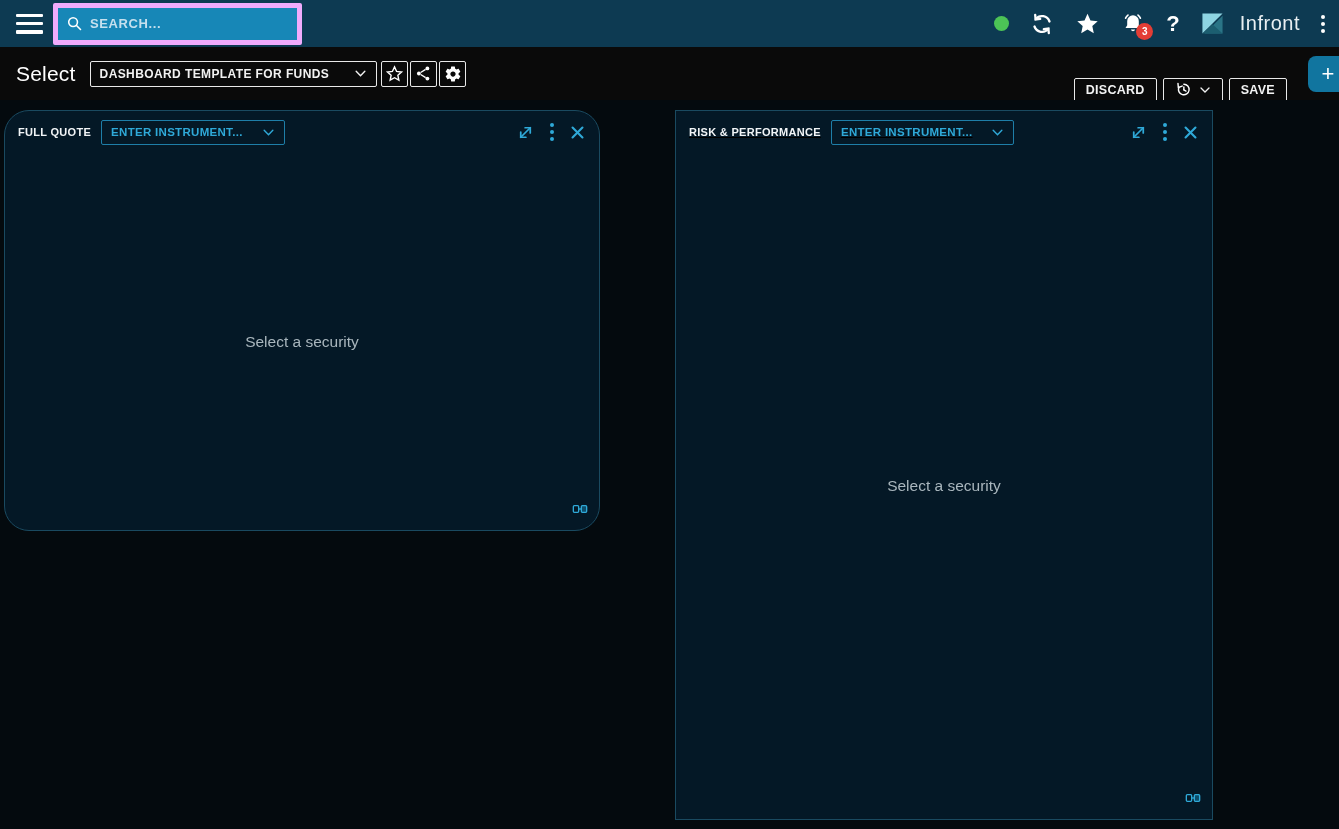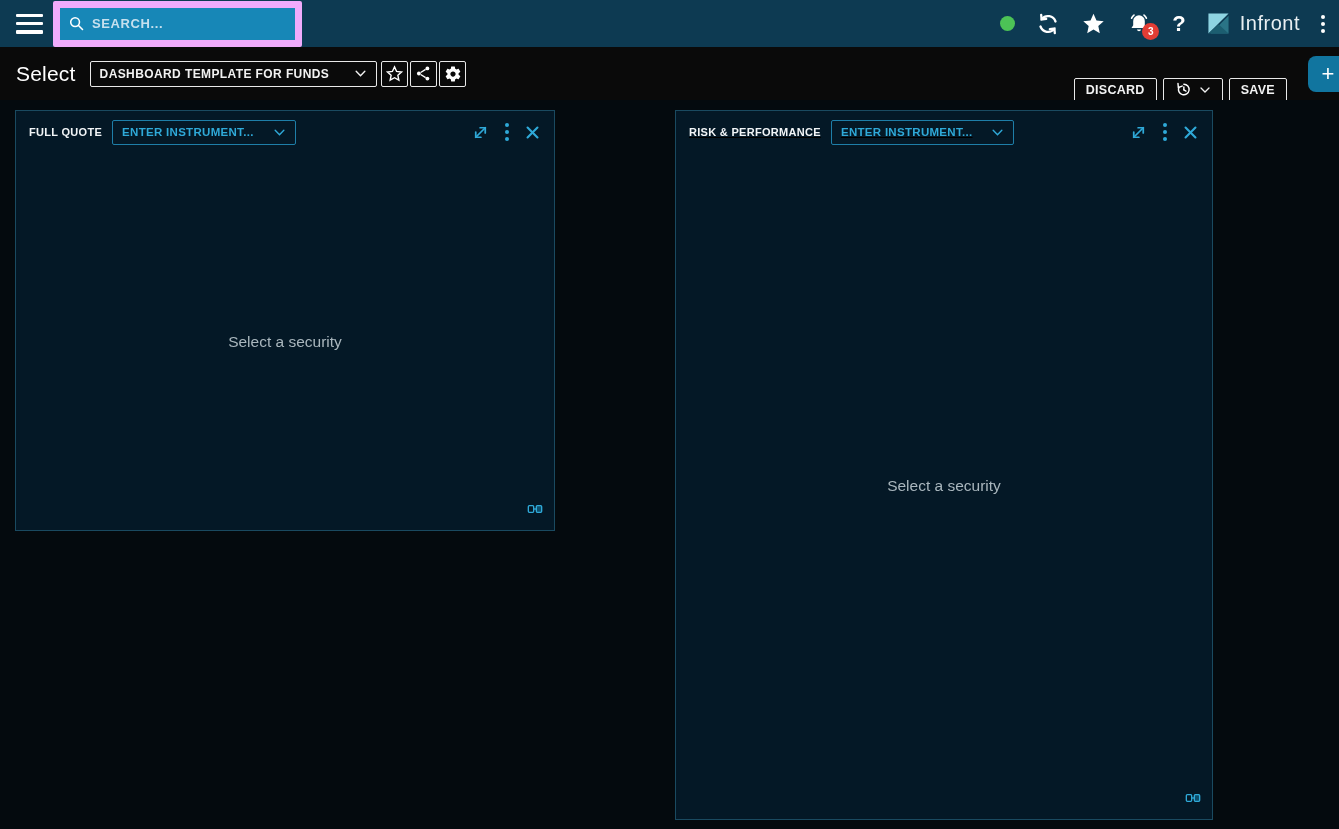--- a/index.html
+++ b/index.html
@@ -3,35 +3,35 @@
 <meta charset="utf-8">
 <style>
   * { margin:0; padding:0; box-sizing:border-box; }
   html,body { width:1339px; height:829px; overflow:hidden; background:#040a0e;
               font-family:"Liberation Sans", sans-serif; }
 
   
   .topbar { height:47px; background:#0d3a52; display:flex; align-items:center; padding:0 14px 0 16px; }
   .hamburger { width:27px; height:20px; display:flex; flex-direction:column; justify-content:space-between; cursor:pointer; }
   .hamburger span { height:3.5px; background:#ffffff; border-radius:1px; }
-  .searchbox { margin-left:10px; width:249px; height:19px; background:#1787b7; border:7px solid #f0abfc;
+  .searchbox { margin-left:10px; width:249px; height:19px; background:#1787b7; border:5px solid #f0abfc;
                border-radius:2px; display:flex; align-items:center; padding:16px 8px; }
   .searchbox input { background:transparent; border:none; outline:none; color:#eaf5fb;
                      font-size:13px; letter-spacing:.6px; width:100%; margin-left:7px;
                      font-family:"Liberation Sans", sans-serif; font-weight:600; }
   .searchbox input::placeholder { color:#c6e0ee; opacity:1; }
   .topbar-right { margin-left:auto; display:flex; align-items:center; gap:21px; }
   .status-dot { width:15px; height:15px; border-radius:50%; background:#4cc356; }
   .icon-btn { display:flex; align-items:center; justify-content:center; cursor:pointer; }
   .bell-wrap { position:relative; }
   .badge { position:absolute; right:-8px; bottom:-4px; min-width:17px; height:17px; border-radius:50%;
            background:#e33d35; color:#ffffff; font-size:10px; font-weight:700;
            display:flex; align-items:center; justify-content:center; }
   .help-q { color:#ffffff; font-size:22px; font-weight:700; line-height:1; }
-  .brand { display:flex; align-items:center; gap:10px; }
+  .brand { display:flex; align-items:center; gap:16px; }
   .brand-text { color:#e9eff2; font-size:20px; letter-spacing:.5px; }
   .kebab { display:flex; flex-direction:column; gap:3px; }
   .kebab i { width:4px; height:4px; border-radius:50%; background:#ffffff; }
 
   
   .toolbar { position:relative; height:53px; background:#0a0a0a; display:flex; align-items:center; padding-left:16px; }
   .page-title { color:#ffffff; font-size:21px; font-weight:400; letter-spacing:.2px; }
   .tb-select { margin-left:14px; height:26px; border:1px solid #e9e9e9; border-radius:2px;
                display:flex; align-items:center; gap:25px; padding:0 9px; cursor:pointer; }
   .tb-select span { color:#f2f2f2; font-size:12px; font-weight:700; letter-spacing:.4px; }
@@ -43,21 +43,21 @@
              display:flex; align-items:center; gap:7px; cursor:pointer;
              font-family:"Liberation Sans", sans-serif; }
   .plus-btn { position:absolute; right:-9px; top:50%; transform:translateY(-50%);
               width:40px; height:36px; background:#11759f; border:none; border-radius:8px;
               color:#ffffff; font-size:22px; font-weight:400; cursor:pointer; line-height:1;
               font-family:"Liberation Sans", sans-serif; }
 
   
   .content { position:relative; height:729px; background:#040a0e; }
   .panel { position:absolute; background:#041826; border:1px solid #1a4a60; }
-  .panel-fq { left:15px; top:10px; width:540px; height:421px; }
+  .panel-fq { left:4px; top:10px; width:596px; height:421px;border-radius:25px; }
   .panel-rp { left:675px; top:10px; width:538px; height:710px;text-decoration:underline; }
   .panel-header { display:flex; align-items:center; height:42px; padding:0 13px; }
   .panel-title { color:#f2f5f7; font-size:11px; font-weight:700; letter-spacing:.3px; white-space:nowrap; }
   .inst-select { margin-left:10px; height:25px; border:1px solid #1e7ea8; border-radius:2px;
                  display:flex; align-items:center; gap:19px; padding:0 9px; cursor:pointer; }
   .inst-select span { color:#2fa9d8; font-size:11.5px; font-weight:700; letter-spacing:.3px; white-space:nowrap; }
   .panel-actions { margin-left:auto; display:flex; align-items:center; gap:15px; }
   .panel-body { position:absolute; top:42px; bottom:0; left:0; right:0;
                 display:flex; align-items:center; justify-content:center; }
   .empty-msg { color:#a9b6bd; font-size:15.5px; }

